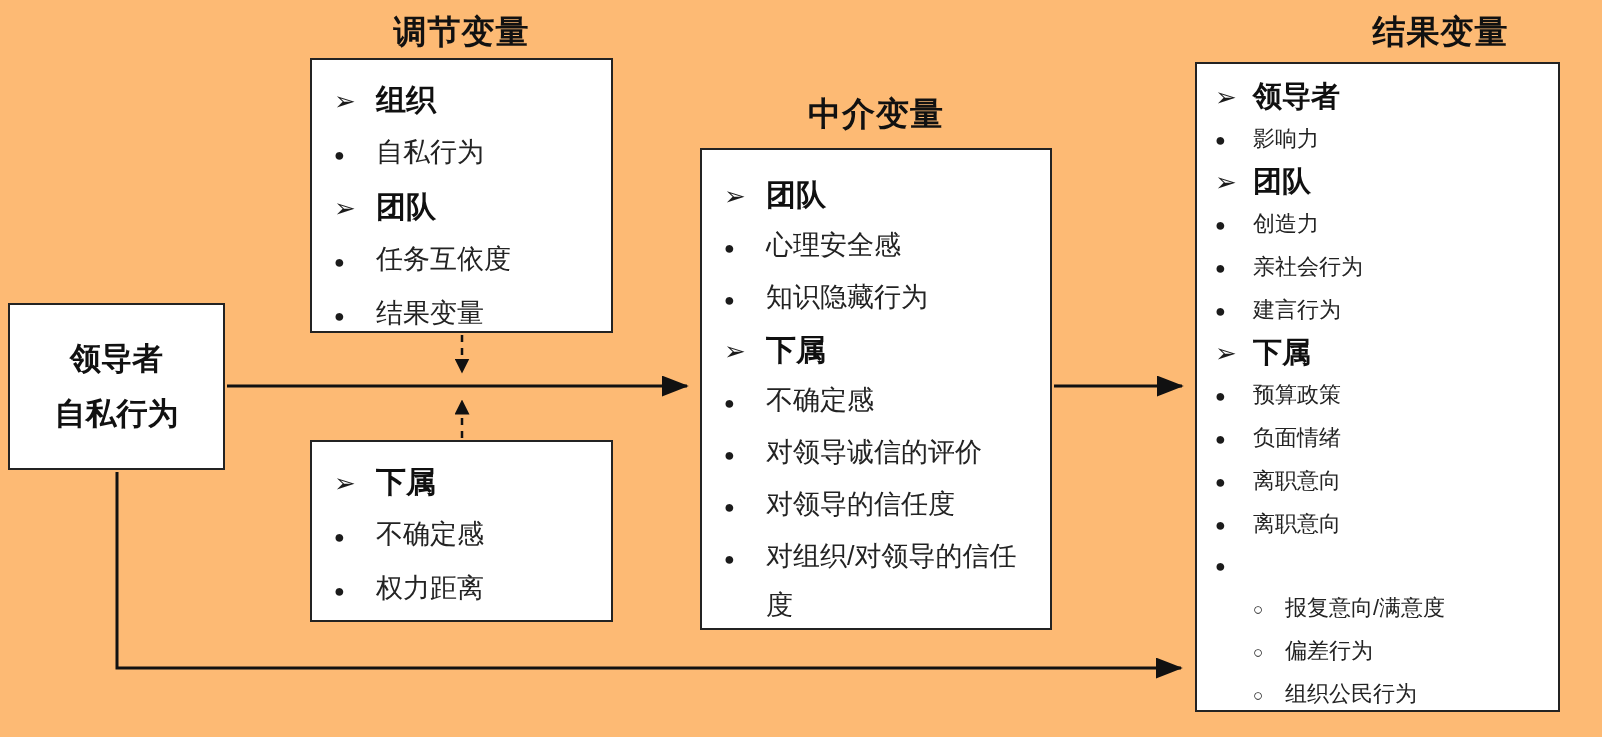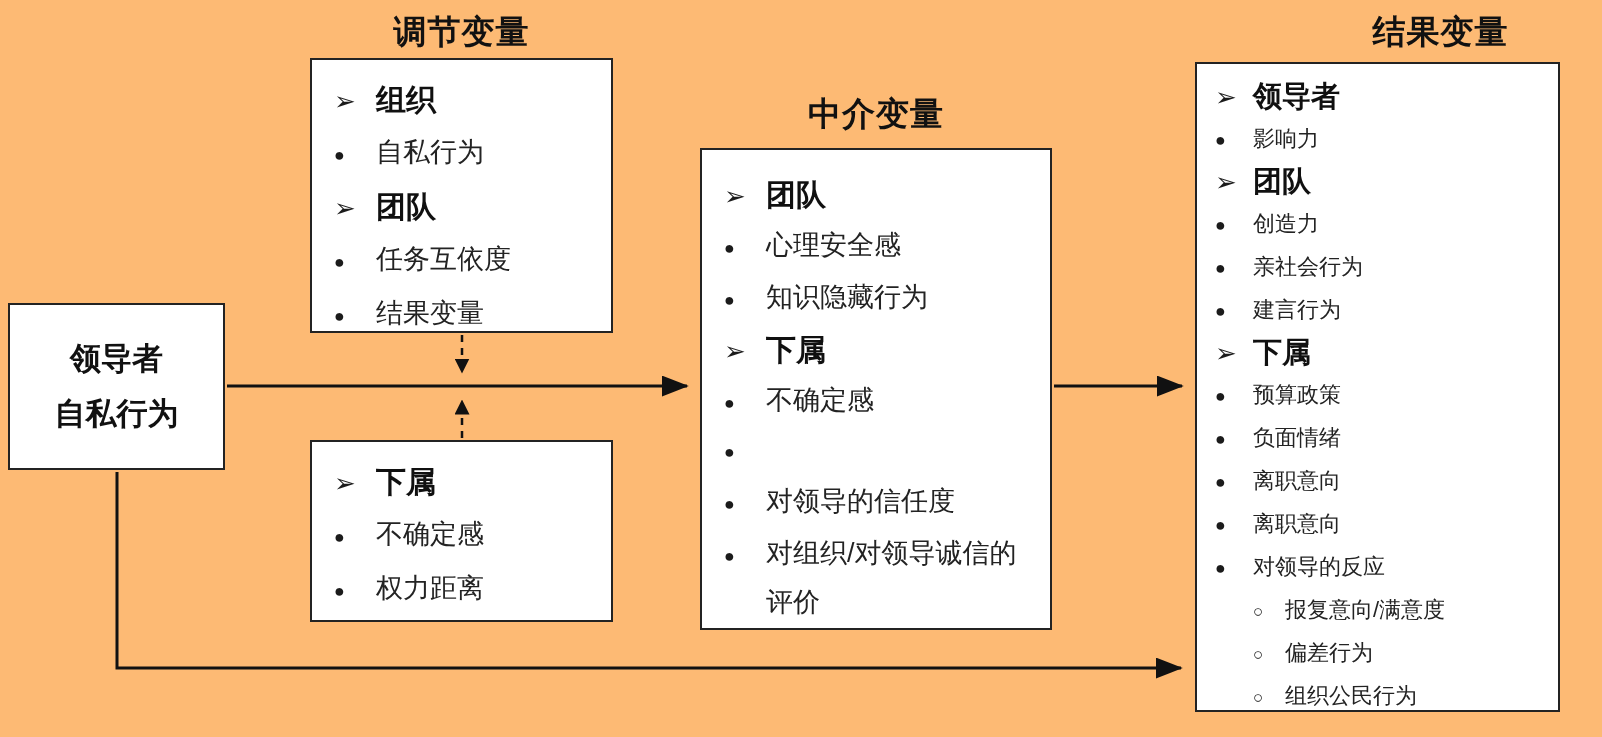--- a/index.html
+++ b/index.html
@@ -139,28 +139,29 @@
       <div class="item header">
         <span class="marker">➢</span>
         <span class="label">下属</span>
       </div>
       <div class="item bullet">
         <span class="marker">●</span>
         <span class="label">不确定感</span>
       </div>
       <div class="item bullet">
         <span class="marker">●</span>
+        <span class="label">对领导诚信的评价</span>
       </div>
       <div class="item bullet">
         <span class="marker">●</span>
         <span class="label">对领导的信任度</span>
       </div>
       <div class="item bullet">
         <span class="marker">●</span>
-        <span class="label">对组织/对领导诚信的评价</span>
+        <span class="label">对组织/对领导的信任度</span>
       </div>
     </div>
   </div>
 
   <div class="box box-outcome">
     <div class="items">
       <div class="item header">
         <span class="marker">➢</span>
         <span class="label">领导者</span>
       </div>
@@ -199,21 +200,20 @@
       <div class="item bullet">
         <span class="marker">●</span>
         <span class="label">离职意向</span>
       </div>
       <div class="item bullet">
         <span class="marker">●</span>
         <span class="label">离职意向</span>
       </div>
       <div class="item bullet">
         <span class="marker">●</span>
-        <span class="label">对领导的反应</span>
       </div>
       <div class="item sub">
         <span class="marker">○</span>
         <span class="label">报复意向/满意度</span>
       </div>
       <div class="item sub">
         <span class="marker">○</span>
         <span class="label">偏差行为</span>
       </div>
       <div class="item sub">

